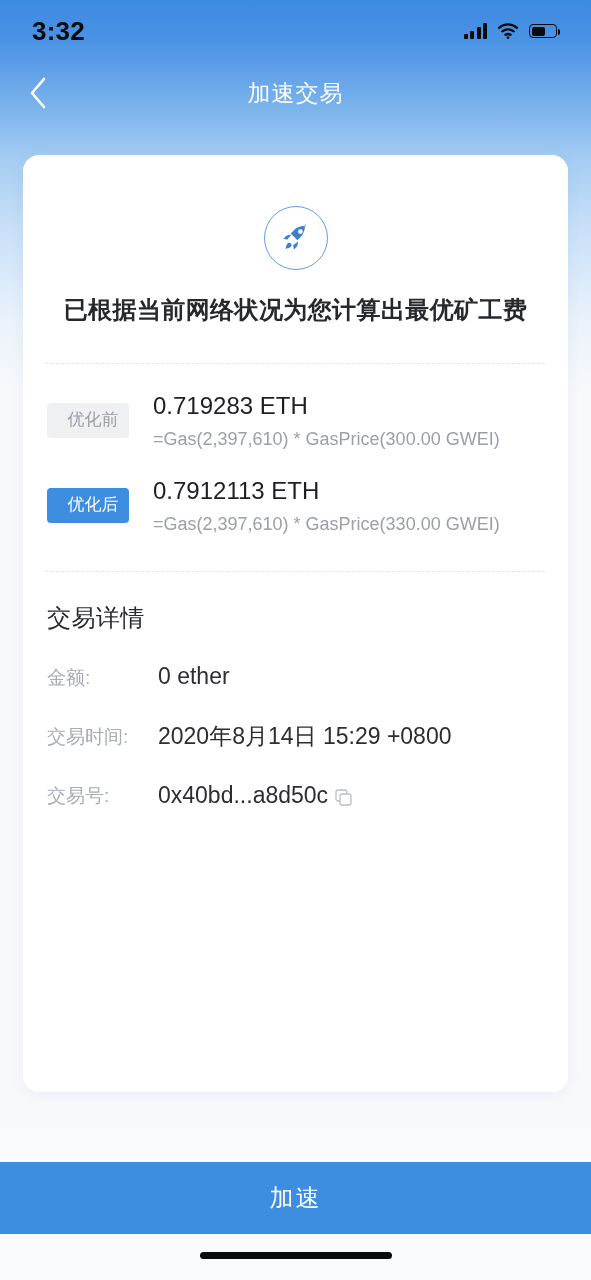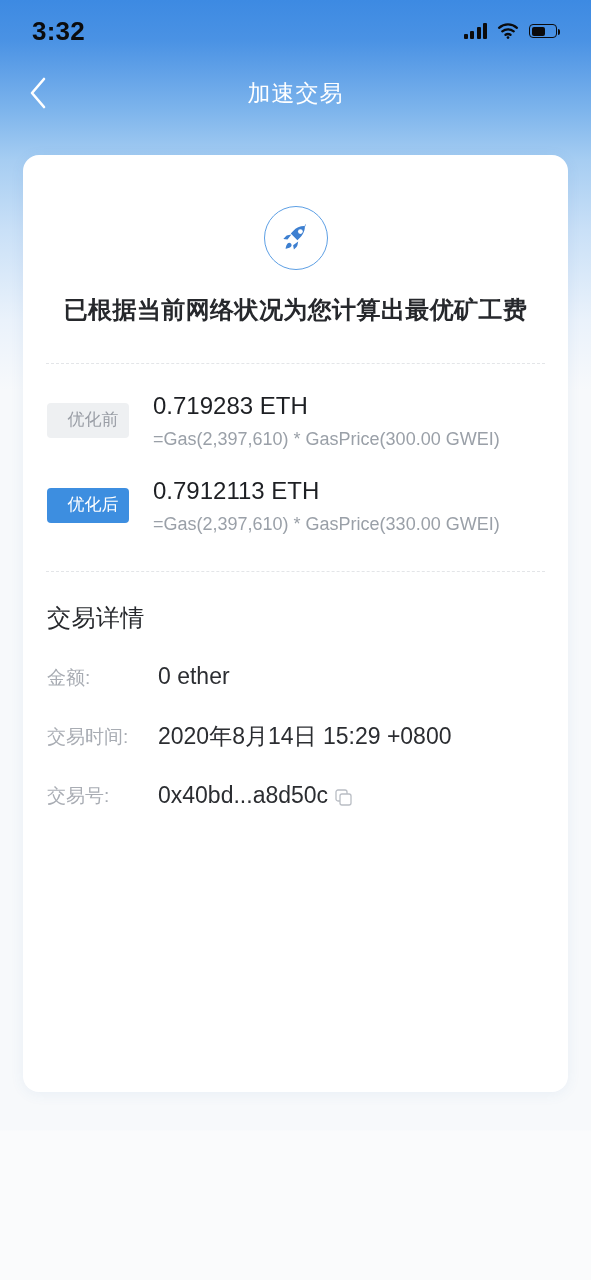--- a/index.html
+++ b/index.html
@@ -267,14 +267,18 @@
           <span>0x40bd...a8d50c</span><span class="copy-icon"><svg width="17" height="17" viewBox="0 0 17 17">
                 <rect x="1" y="1" width="11" height="11" rx="2" fill="none" stroke="#b9bdc4" stroke-width="1.3"></rect>
                 <rect x="5" y="5" width="11" height="11" rx="2" fill="#ffffff" stroke="#b9bdc4" stroke-width="1.3"></rect>
               </svg></span>
         </div>
       </div>
 
     </div>
   </div>
 
+  <div class="bottom-area">
+    <button class="primary-btn">加速</button>
+    <div class="home-indicator"></div>
+  </div>
 
 </div>
 
 </body></html>

